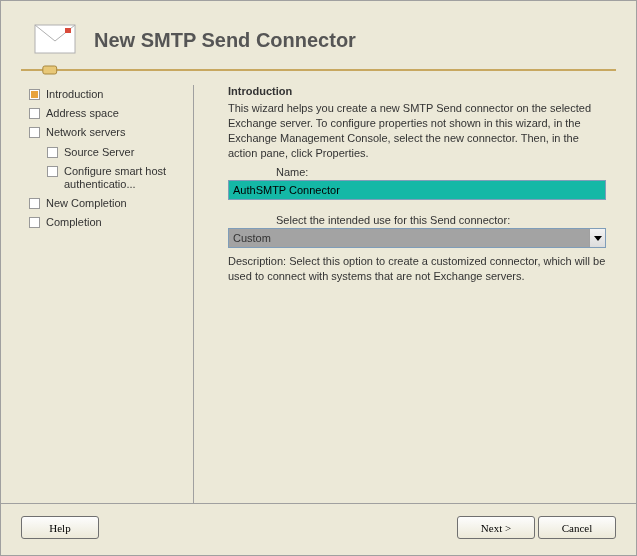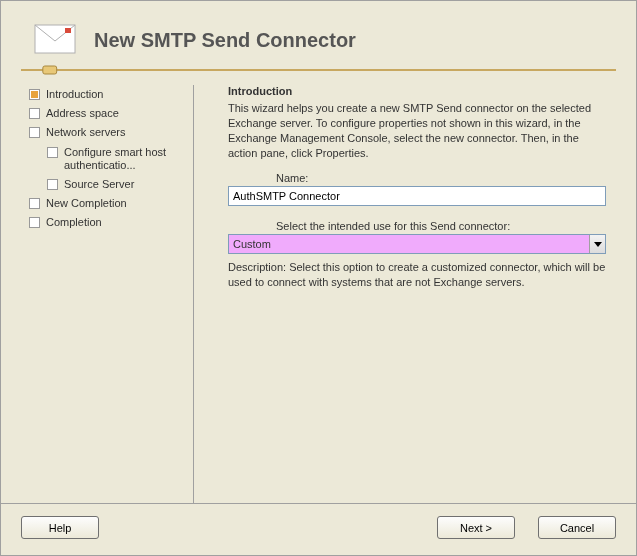--- a/index.html
+++ b/index.html
@@ -95,43 +95,43 @@
     flex: 1;
     padding: 0 10px 0 10px;
     color: #333;
   }
   .content h2 {
     font-size: 11px;
     font-weight: bold;
     margin-bottom: 4px;
   }
   .content p {
-    margin-bottom: 12px;
+    margin-bottom: 6px;
     line-height: 1.35;
   }
   .field-label {
     margin-bottom: 2px;
     margin-left: 48px;
   }
   .text-input {
     width: 100%;
     height: 20px;
     border: 1px solid #7f9db9;
     padding: 2px 4px;
     font-family: inherit;
     font-size: 11px;
-    background: #ffffff;
+    background: #14b8a6;
     margin-bottom: 14px;
   }
   .select-wrap {
     position: relative;
     width: 100%;
     height: 20px;
     border: 1px solid #7f9db9;
-    background: #f0abfc;
+    background: #a3a3a3;
     margin-bottom: 6px;
     display: flex;
     align-items: center;
   }
   .select-value {
     flex: 1;
     padding: 0 4px;
   }
   .select-btn {
     width: 16px;
@@ -145,22 +145,23 @@
   .select-btn svg { width: 8px; height: 5px; }
   .desc {
     color: #333;
     line-height: 1.35;
   }
   .footer {
     border-top: 1px solid #a0a0a0;
     padding: 12px 20px 16px 20px;
     display: flex;
     align-items: center;
-    gap: 23px;
+    gap: 3px;
     margin: 0 0px;
+    font-family: Liberation Serif, serif;
   }
   .footer .spacer { flex: 1; }
   .btn {
     min-width: 78px;
     height: 23px;
     background: linear-gradient(#fdfdfd, #ece9d8);
     border: 1px solid #707070;
     border-radius: 3px;
     font-family: inherit;
     font-size: 11px;
@@ -205,25 +206,25 @@
       <div class="step">
         <span class="step-box"></span>
         <span class="step-label">Address space</span>
       </div>
       <div class="step">
         <span class="step-box"></span>
         <span class="step-label">Network servers</span>
       </div>
       <div class="step step-indent">
         <span class="step-box"></span>
+        <span class="step-label">Source Server</span>
+      </div>
+      <div class="step step-indent">
+        <span class="step-box"></span>
         <span class="step-label">Configure smart host authenticatio...</span>
-      </div>
-      <div class="step step-indent">
-        <span class="step-box"></span>
-        <span class="step-label">Source Server</span>
       </div>
       <div class="step">
         <span class="step-box"></span>
         <span class="step-label">New Completion</span>
       </div>
       <div class="step">
         <span class="step-box"></span>
         <span class="step-label">Completion</span>
       </div>
     </div>

